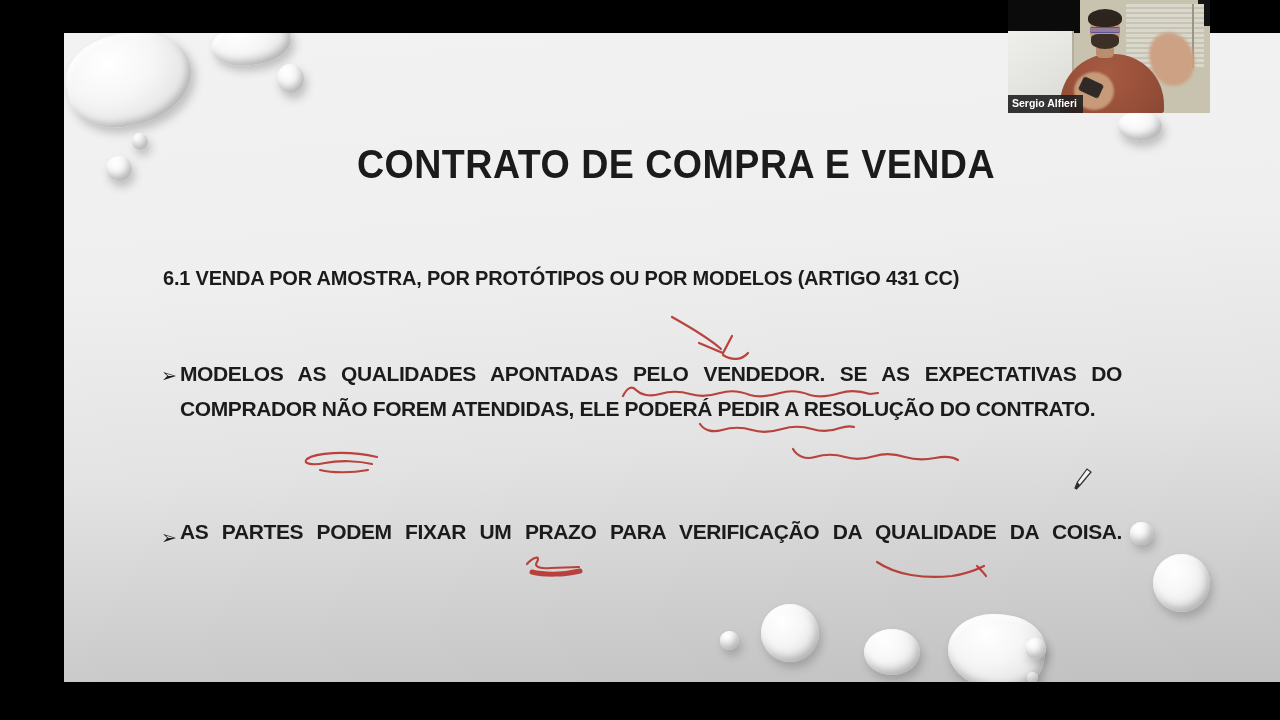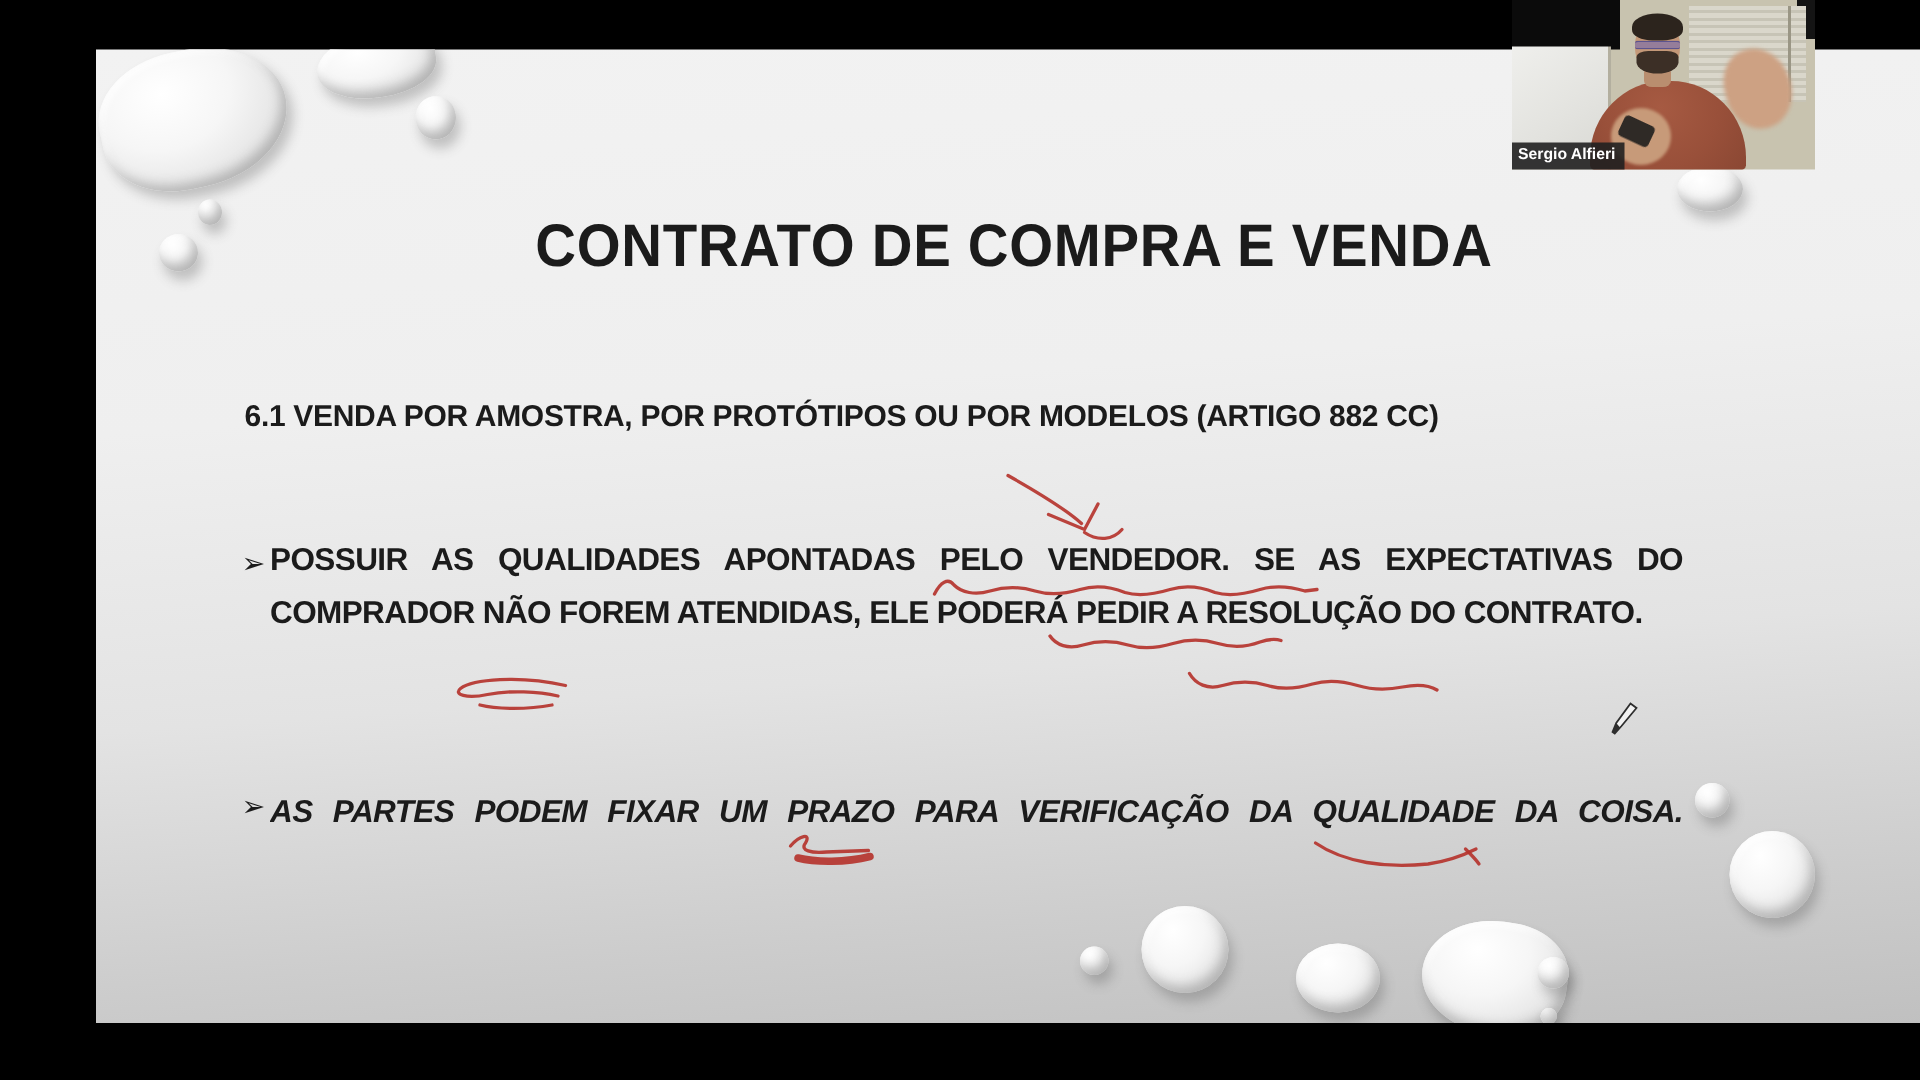--- a/index.html
+++ b/index.html
@@ -13,21 +13,21 @@
          text-align:center;font-size:40px;font-weight:600;letter-spacing:.5px;color:var(--text,#1b1b1b);
          transform:scaleX(.94);}
   .subtitle{position:absolute;left:99px;top:228px;width:980px;font-size:20px;font-weight:bold;
             line-height:34px;letter-spacing:-.2px;color:var(--text,#1b1b1b);}
   .bullet-marker{position:absolute;font-size:19px;color:var(--text,#1b1b1b);width:18px;}
   .m1{left:97px;top:331px;}
   .m2{left:97px;top:493px;}
   .para{position:absolute;left:116px;width:942px;font-size:21px;font-weight:bold;letter-spacing:-.4px;
         color:var(--text,#1b1b1b);}
   .p1{top:323px;}
-  .p2{top:491px;font-style:italic;}
+  .p2{top:481px;}
   .tline{height:35px;line-height:35px;white-space:nowrap;}
   .just{text-align:justify;text-align-last:justify;white-space:normal;height:35px;line-height:35px;overflow:hidden;}
   
   .drop{position:absolute;border-radius:50%;
         background:radial-gradient(ellipse at 36% 28%,#ffffff 0%,#f6f6f6 40%,#e7e7e7 68%,#d2d2d2 100%);
         box-shadow:inset -3px -5px 7px rgba(110,110,110,.38),inset 2px 3px 5px rgba(255,255,255,.95),
                    3px 6px 8px rgba(80,80,80,.30);}
   .d1{left:2px;top:0;width:126px;height:92px;border-radius:48% 52% 55% 45%;transform:rotate(-12deg);}
   .d2{left:147px;top:-12px;width:80px;height:44px;border-radius:55% 45% 50% 50%;transform:rotate(-8deg);}
   .d3{left:213px;top:31px;width:27px;height:29px;}
@@ -92,25 +92,25 @@
     <div class="drop d8"></div>
     <div class="drop d9"></div>
     <div class="drop d10"></div>
     <div class="drop d11"></div>
     <div class="drop d12"></div>
     <div class="drop d13"></div>
     <div class="drop d14"></div>
 
     <h1 class="title">CONTRATO DE COMPRA E VENDA</h1>
 
-    <div class="subtitle">6.1 VENDA POR AMOSTRA, POR PROTÓTIPOS OU POR MODELOS (ARTIGO 882 CC)</div>
+    <div class="subtitle">6.1 VENDA POR AMOSTRA, POR PROTÓTIPOS OU POR MODELOS (ARTIGO 431 CC)</div>
 
     <span class="bullet-marker m1">➢</span>
     <div class="para p1">
-      <div class="tline just">POSSUIR AS QUALIDADES APONTADAS PELO VENDEDOR. SE AS EXPECTATIVAS DO</div>
+      <div class="tline just">MODELOS AS QUALIDADES APONTADAS PELO VENDEDOR. SE AS EXPECTATIVAS DO</div>
       <div class="tline">COMPRADOR NÃO FOREM ATENDIDAS, ELE PODERÁ PEDIR A RESOLUÇÃO DO CONTRATO.</div>
     </div>
 
     <span class="bullet-marker m2">➢</span>
     <div class="para p2">
       <div class="tline just">AS PARTES PODEM FIXAR UM PRAZO PARA VERIFICAÇÃO DA QUALIDADE DA COISA.</div>
     </div>
 
     <svg class="ink" viewBox="0 0 1147 649">
       <g>

